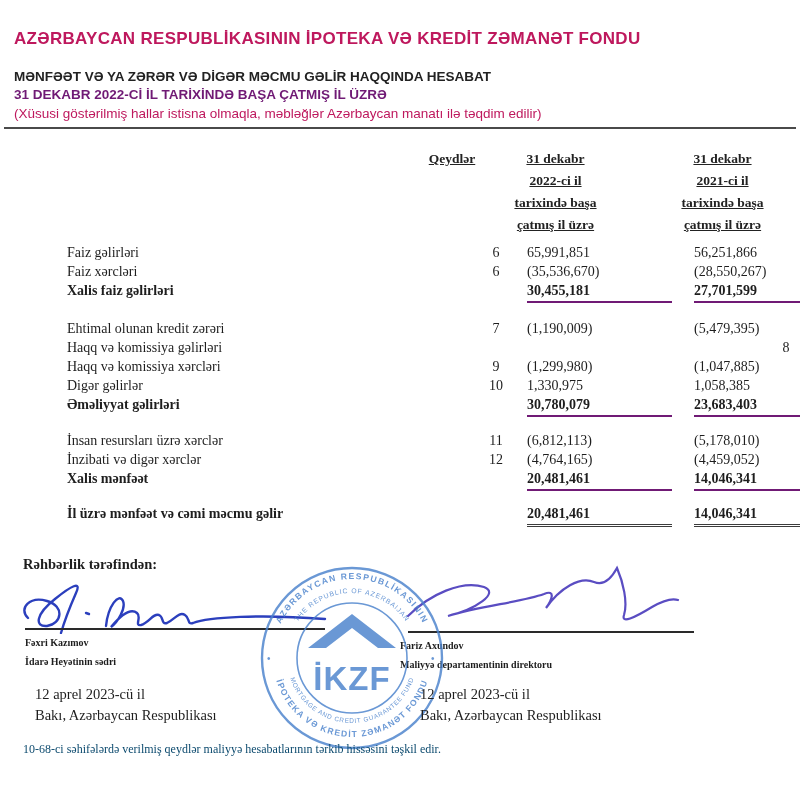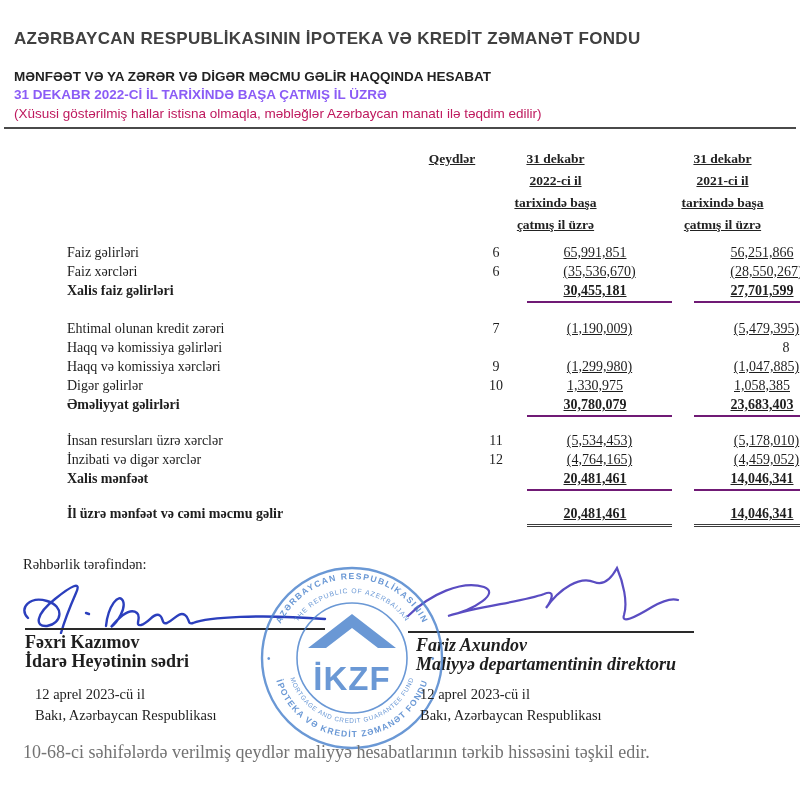--- a/index.html
+++ b/index.html
@@ -4,55 +4,55 @@
 <style>
   html,body{margin:0;padding:0;}
   body{
     width:800px;height:800px;position:relative;background:#ffffff;
     font-family:"Liberation Serif", serif;color:#1e1e1e;overflow:hidden;
   }
   .abs{position:absolute;}
   .sans{font-family:"Liberation Sans", sans-serif;}
 
   
-  .doc-title{left:14px;top:29px;font-size:17px;font-weight:bold;letter-spacing:.3px;color:#404040;}
+  .doc-title{left:14px;top:29px;font-size:17px;font-weight:bold;letter-spacing:.3px;color:#be185d;}
   .doc-sub1{left:14px;top:69px;font-size:13.5px;font-weight:bold;color:#222;}
-  .doc-sub2{left:14px;top:87px;font-size:13.5px;font-weight:bold;color:#8b5cf6;}
+  .doc-sub2{left:14px;top:87px;font-size:13.5px;font-weight:bold;color:#701a75;}
   .doc-note{left:14px;top:106px;font-size:13.5px;color:#be185d;}
   .top-rule{left:4px;top:127px;width:792px;border-top:2.5px solid #4a4a4a;}
 
   
   .colhead{font-size:13.5px;font-weight:bold;text-align:center;line-height:22px;color:#222;text-decoration:underline;}
   .ch-notes{left:421px;top:148px;width:62px;}
   .ch-2022{left:483px;top:148px;width:145px;}
   .ch-2021{left:650px;top:148px;width:145px;}
 
   
   .tbody{left:23px;top:245px;width:772px;margin-left:44px;}
   .trow{display:flex;height:19px;font-size:14px;align-items:flex-start;}
   .trow.bold{font-weight:bold;}
   .c-label{flex:1;white-space:nowrap;}
   .c-note{width:62px;text-align:center;}
-  .c-val{width:145px;text-align:center;white-space:nowrap;height:18px;text-decoration:underline;}
+  .c-val{width:145px;text-align:left;white-space:nowrap;height:18px;}
   .c-gap{width:22px;}
   .pad{padding-right:9px;}
   .u1{border-bottom:2px solid #701a75;}
   .u2{border-bottom:3px double #3c3c3c;}
 
   
-  .mgmt-heading{left:23px;top:556px;font-size:14.5px;font-weight:normal;}
+  .mgmt-heading{left:23px;top:556px;font-size:14.5px;font-weight:bold;}
   .sig-line-left{left:25px;top:628px;width:300px;border-top:2px solid #2a2a2a;}
   .sig-line-right{left:408px;top:631px;width:286px;border-top:2px solid #2a2a2a;}
-  .sig-name{font-size:18px;font-weight:bold;line-height:19px;white-space:nowrap;}
+  .sig-name{font-size:10px;font-weight:bold;line-height:19px;white-space:nowrap;}
   .name-left{left:25px;top:633px;}
-  .name-right{left:416px;top:636px;font-style:italic;}
+  .name-right{left:400px;top:636px;}
   .date-block{font-size:14.5px;line-height:20.5px;white-space:nowrap;margin-left:12px;}
   .date-left{left:23px;top:684px;}
   .date-right{left:408px;top:684px;}
-  .doc-footer{left:23px;top:742px;font-size:18px;color:#737373;white-space:nowrap;}
+  .doc-footer{left:23px;top:742px;font-size:12px;color:#0c4a6e;white-space:nowrap;}
 
   .sig-svg{pointer-events:none;}
   .stamp-svg{opacity:.82;}
 </style>
 </head>
 <body>
 
 <div class="abs sans doc-title">AZƏRBAYCAN RESPUBLİKASININ İPOTEKA VƏ KREDİT ZƏMANƏT FONDU</div>
 <div class="abs sans doc-sub1">MƏNFƏƏT VƏ YA ZƏRƏR VƏ DİGƏR MƏCMU GƏLİR HAQQINDA HESABAT</div>
 <div class="abs sans doc-sub2">31 DEKABR 2022-Cİ İL TARİXİNDƏ BAŞA ÇATMIŞ İL ÜZRƏ</div>
@@ -126,21 +126,21 @@
       <div class="c-label">Əməliyyat gəlirləri</div>
       <div class="c-note"></div>
       <div class="c-val u1"><span class="pad">30,780,079</span></div>
       <div class="c-gap"></div>
       <div class="c-val u1"><span class="pad">23,683,403</span></div>
     </div>
     <div style="height: 17px;"></div>
     <div class="trow">
       <div class="c-label">İnsan resursları üzrə xərclər</div>
       <div class="c-note">11</div>
-      <div class="c-val"><span>(5,534,453)</span></div>
+      <div class="c-val"><span>(6,812,113)</span></div>
       <div class="c-gap"></div>
       <div class="c-val"><span>(5,178,010)</span></div>
     </div>
     <div class="trow">
       <div class="c-label">İnzibati və digər xərclər</div>
       <div class="c-note">12</div>
       <div class="c-val"><span>(4,764,165)</span></div>
       <div class="c-gap"></div>
       <div class="c-val"><span>(4,459,052)</span></div>
     </div>

